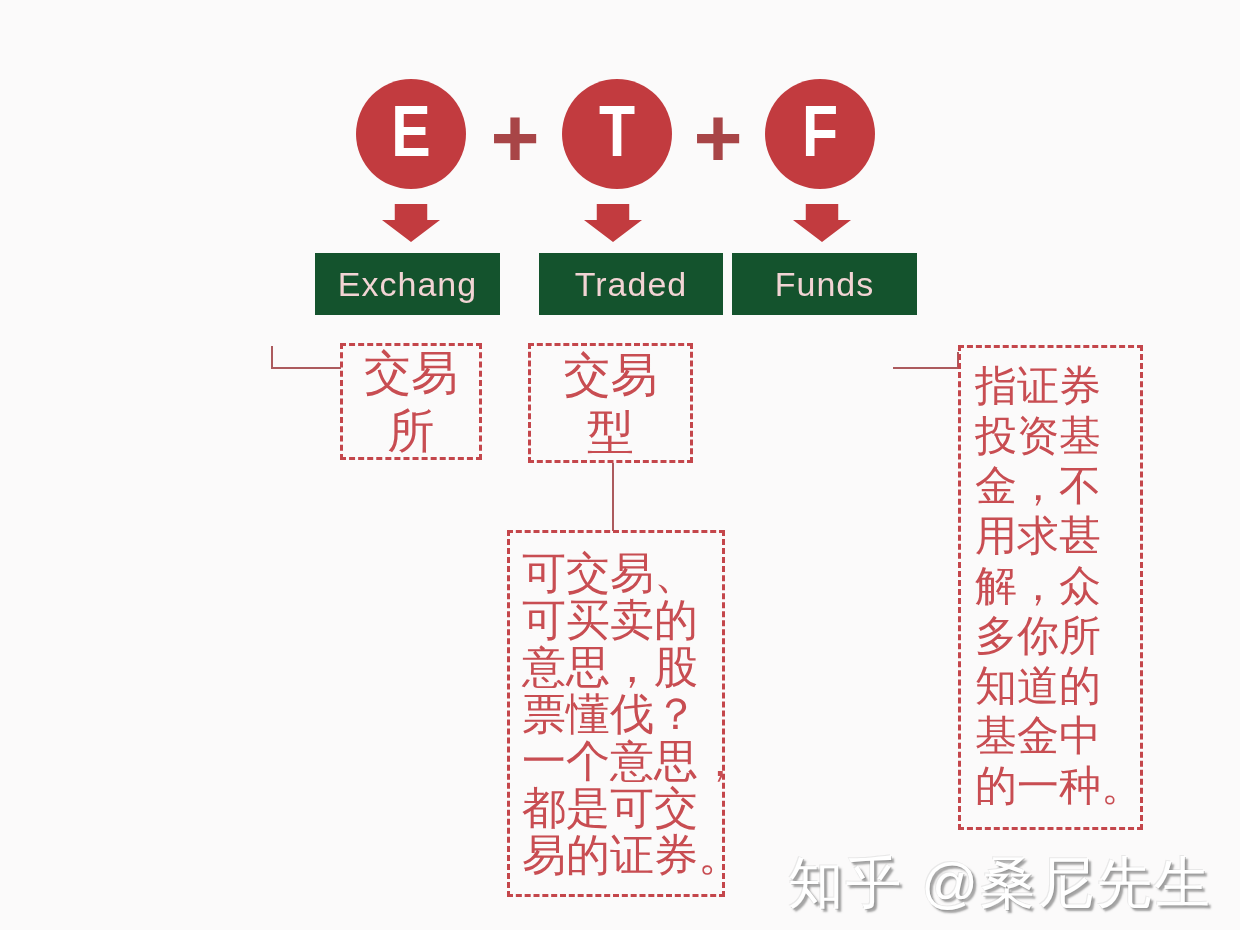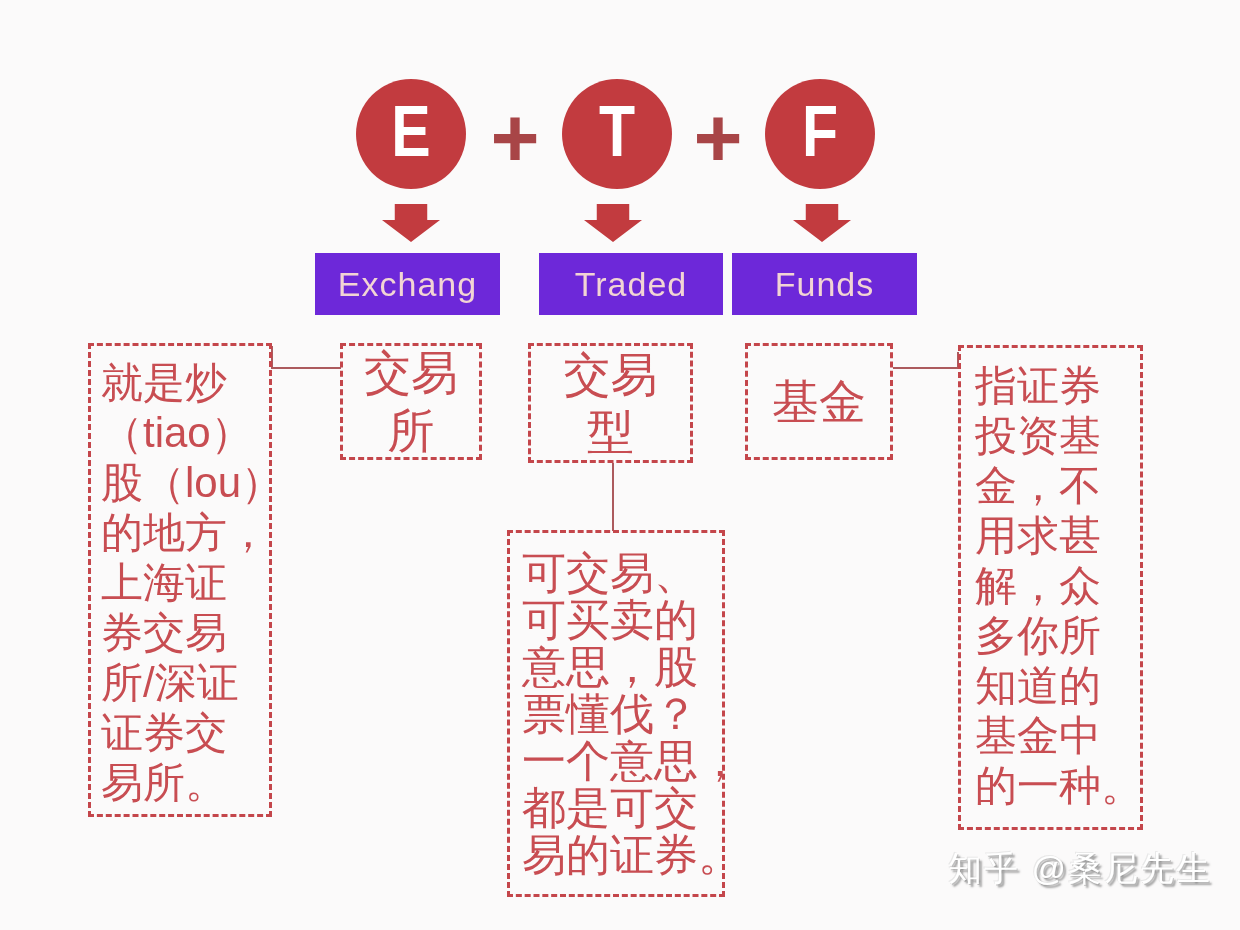--- a/index.html
+++ b/index.html
@@ -39,21 +39,21 @@
   .arrow {
     position: absolute;
     width: 58px; height: 38px;
     background: #c23b3f;
     clip-path: polygon(22% 0, 78% 0, 78% 42%, 100% 42%, 50% 100%, 0 42%, 22% 42%);
   }
 
   .wordbox {
     position: absolute;
     top: 253px; height: 62px;
-    background: #6d28d9;
+    background: #14532d;
     color: #f2d4d4;
     display: flex; align-items: center; justify-content: center;
     font-size: 34px;
     letter-spacing: 1px;
   }
 
   .dashed {
     position: absolute;
     border: 3px dashed #c4464b;
     color: #c84d52;
@@ -73,21 +73,21 @@
   }
   .note-left   { font-size: 42px; line-height: 50px; padding: 12px 0 0 10px; }
   .note-mid    { font-size: 44px; line-height: 47px; padding: 16px 0 0 12px; }
   .note-right  { font-size: 42px; line-height: 50px; padding: 13px 0 0 14px; }
 
   .line { position: absolute; background: #ac5a5d; }
 
   .watermark {
     position: absolute;
     top: 846px; right: 28px;
-    font-size: 34px;
+    font-size: 56px;
     color: #ffffff;
     letter-spacing: 2px;
     text-shadow:
       3px 3px 2px rgba(125,125,125,0.70),
       1px 1px 0 rgba(160,160,160,0.55),
       -1px -1px 0 rgba(205,205,205,0.40);
   }
 </style>
 </head>
 <body>
@@ -111,37 +111,27 @@
   <div class="arrow" style="left:793px; top:204px;"></div>
 
   <div class="wordbox" style="left:315px; width:185px;">Exchang</div>
   <div class="wordbox" style="left:523px; width:184px;margin-left:16px;">Traded</div>
   <div class="wordbox" style="left:732px; width:185px;text-align:right;">Funds</div>
 
   <div class="dashed term" style="left:340px; top:343px; width:142px; height:117px;">交易
 所</div>
   <div class="dashed term" style="left:528px; top:343px; width:165px; height:120px;">交易
 型</div>
-  <div class="dashed term" style="left:745px; top:343px; width:148px; height:117px;">基金</div>
 
   <div class="line" style="left:271px; top:346px; width:2px; height:23px;"></div>
   <div class="line" style="left:271px; top:367px; width:70px; height:2px;"></div>
   <div class="line" style="left:612px; top:463px; width:2px; height:68px;"></div>
   <div class="line" style="left:893px; top:367px; width:66px; height:2px;"></div>
   <div class="line" style="left:957px; top:352px; width:2px; height:17px;"></div>
 
-  <div class="dashed note note-left" style="left:88px; top:343px; width:184px; height:474px;">就是炒
-（tiao）
-股（lou）
-的地方，
-上海证
-券交易
-所/深证
-证券交
-易所。</div>
   <div class="dashed note note-mid" style="left:507px; top:530px; width:218px; height:367px;">可交易、
 可买卖的
 意思，股
 票懂伐？
 一个意思，
 都是可交
 易的证券。</div>
   <div class="dashed note note-right" style="left:958px; top:345px; width:185px; height:485px;">指证券
 投资基
 金，不

